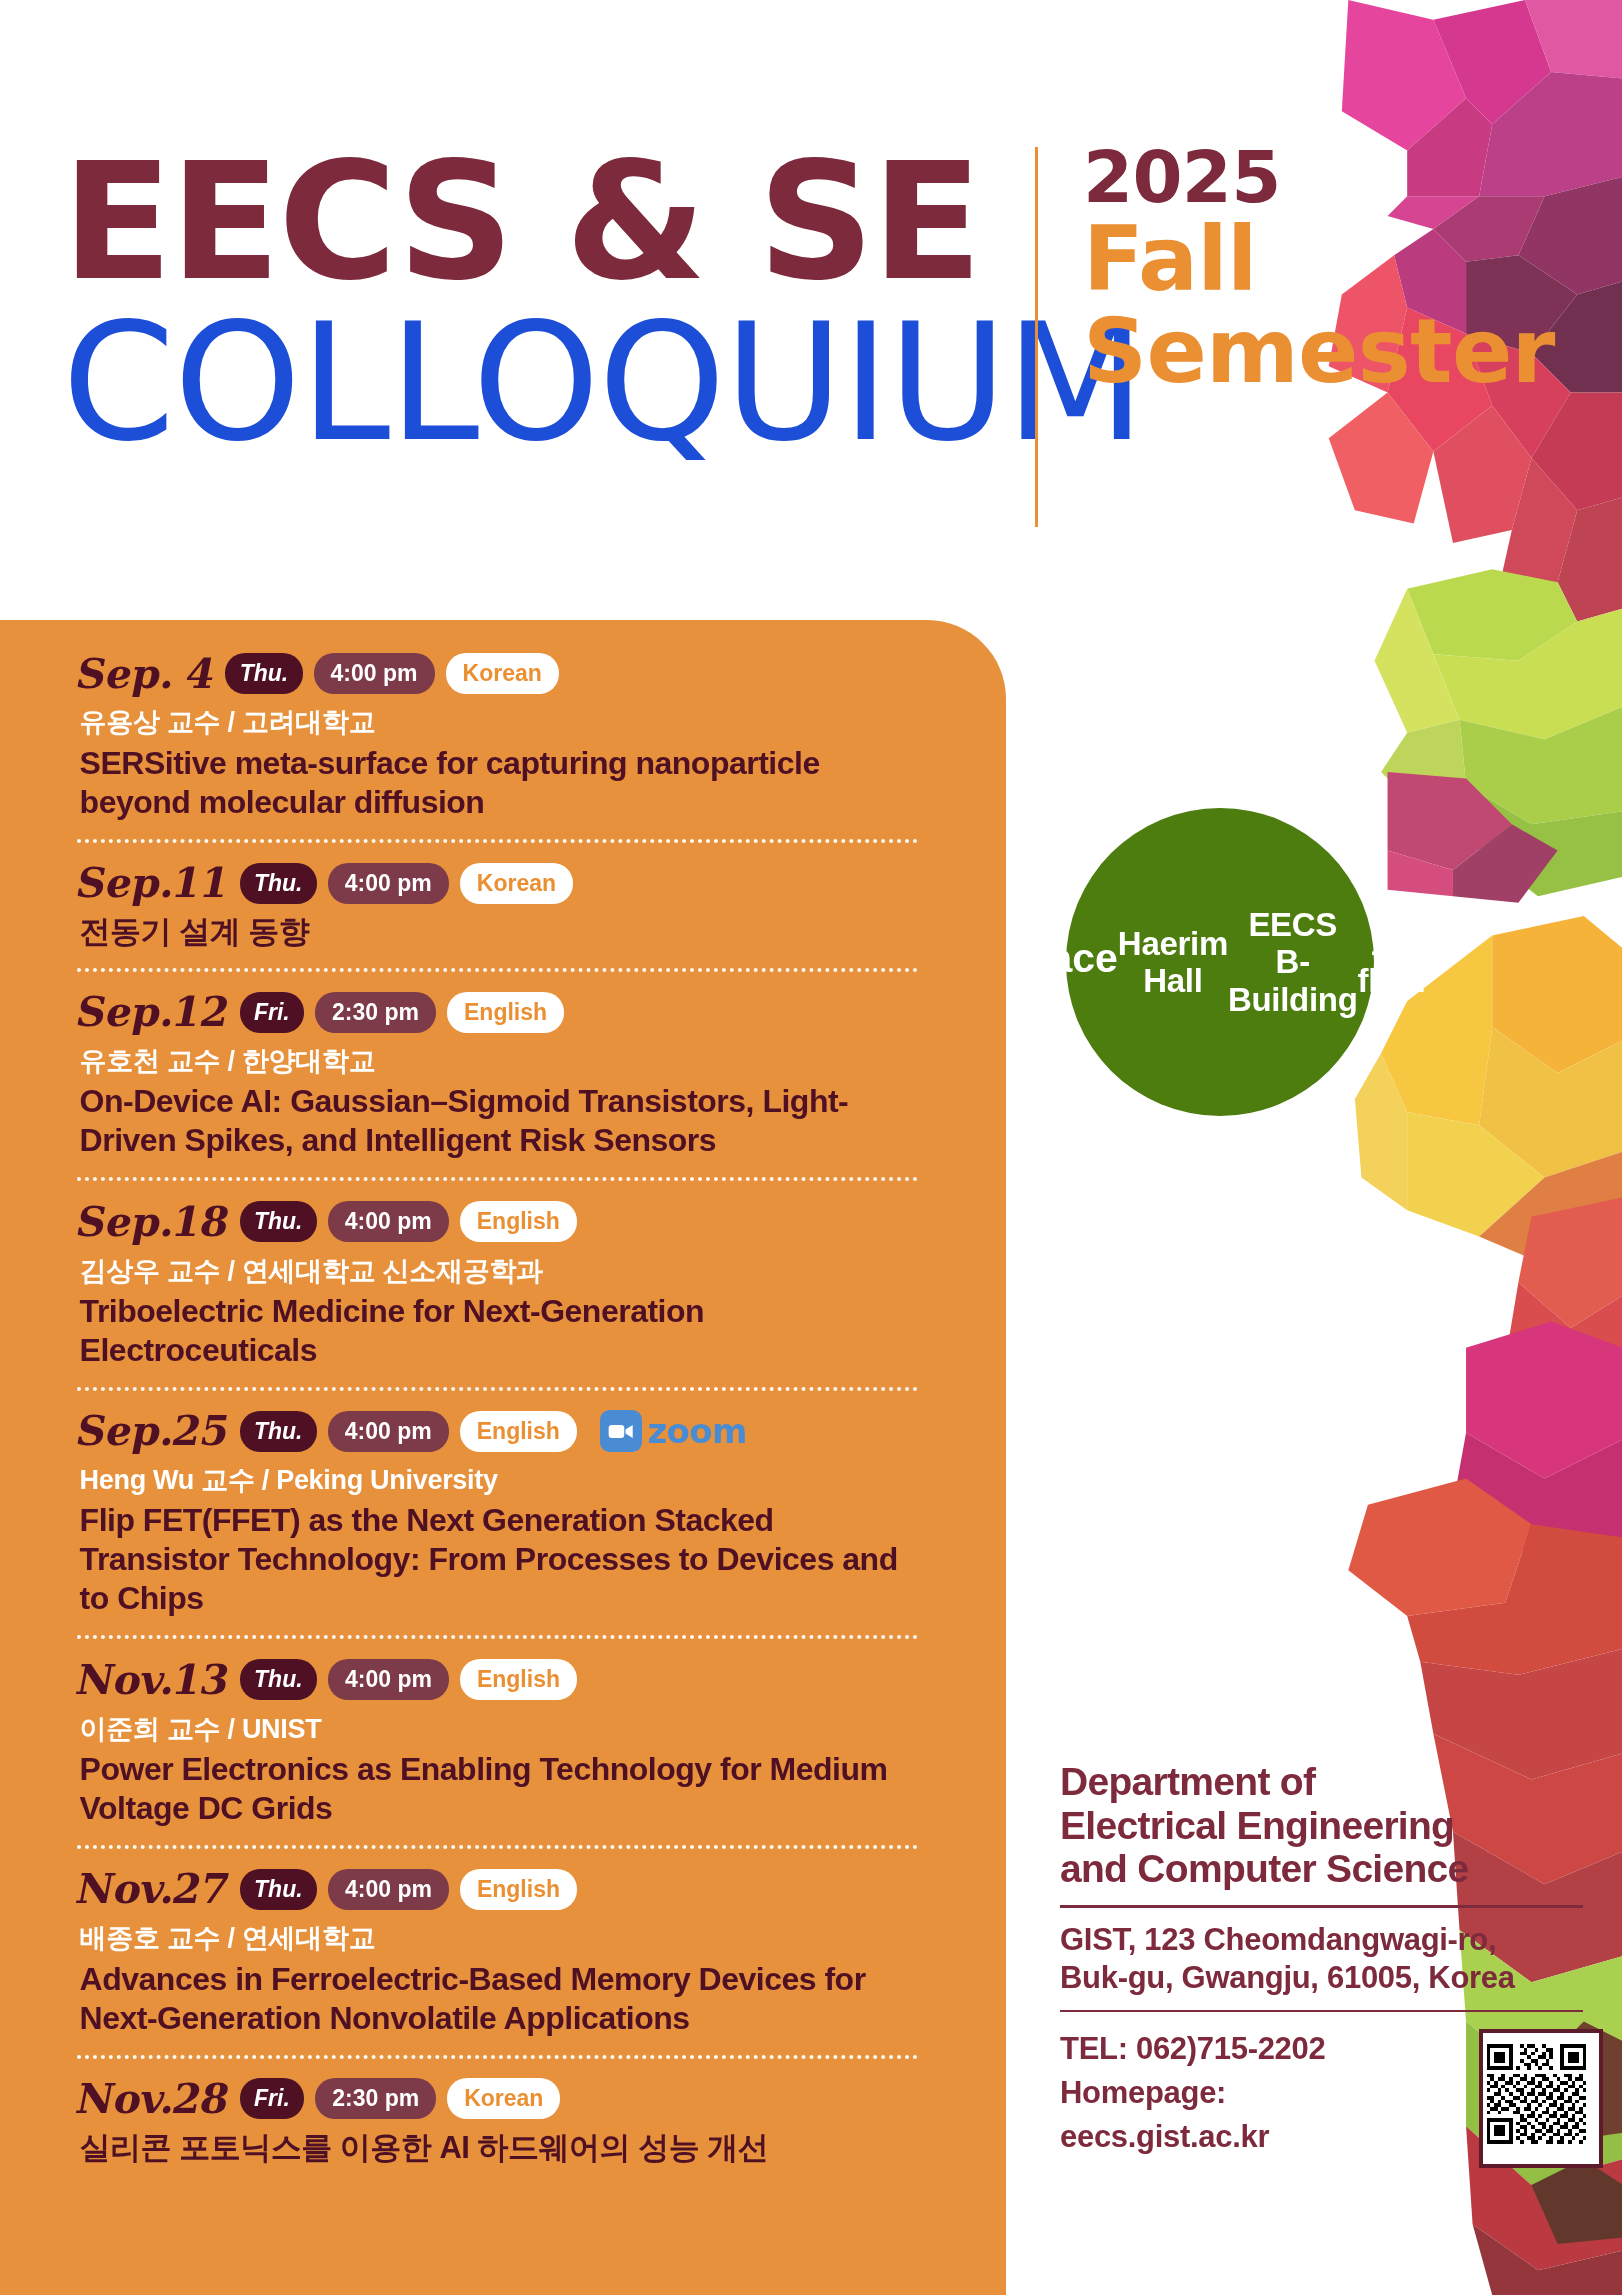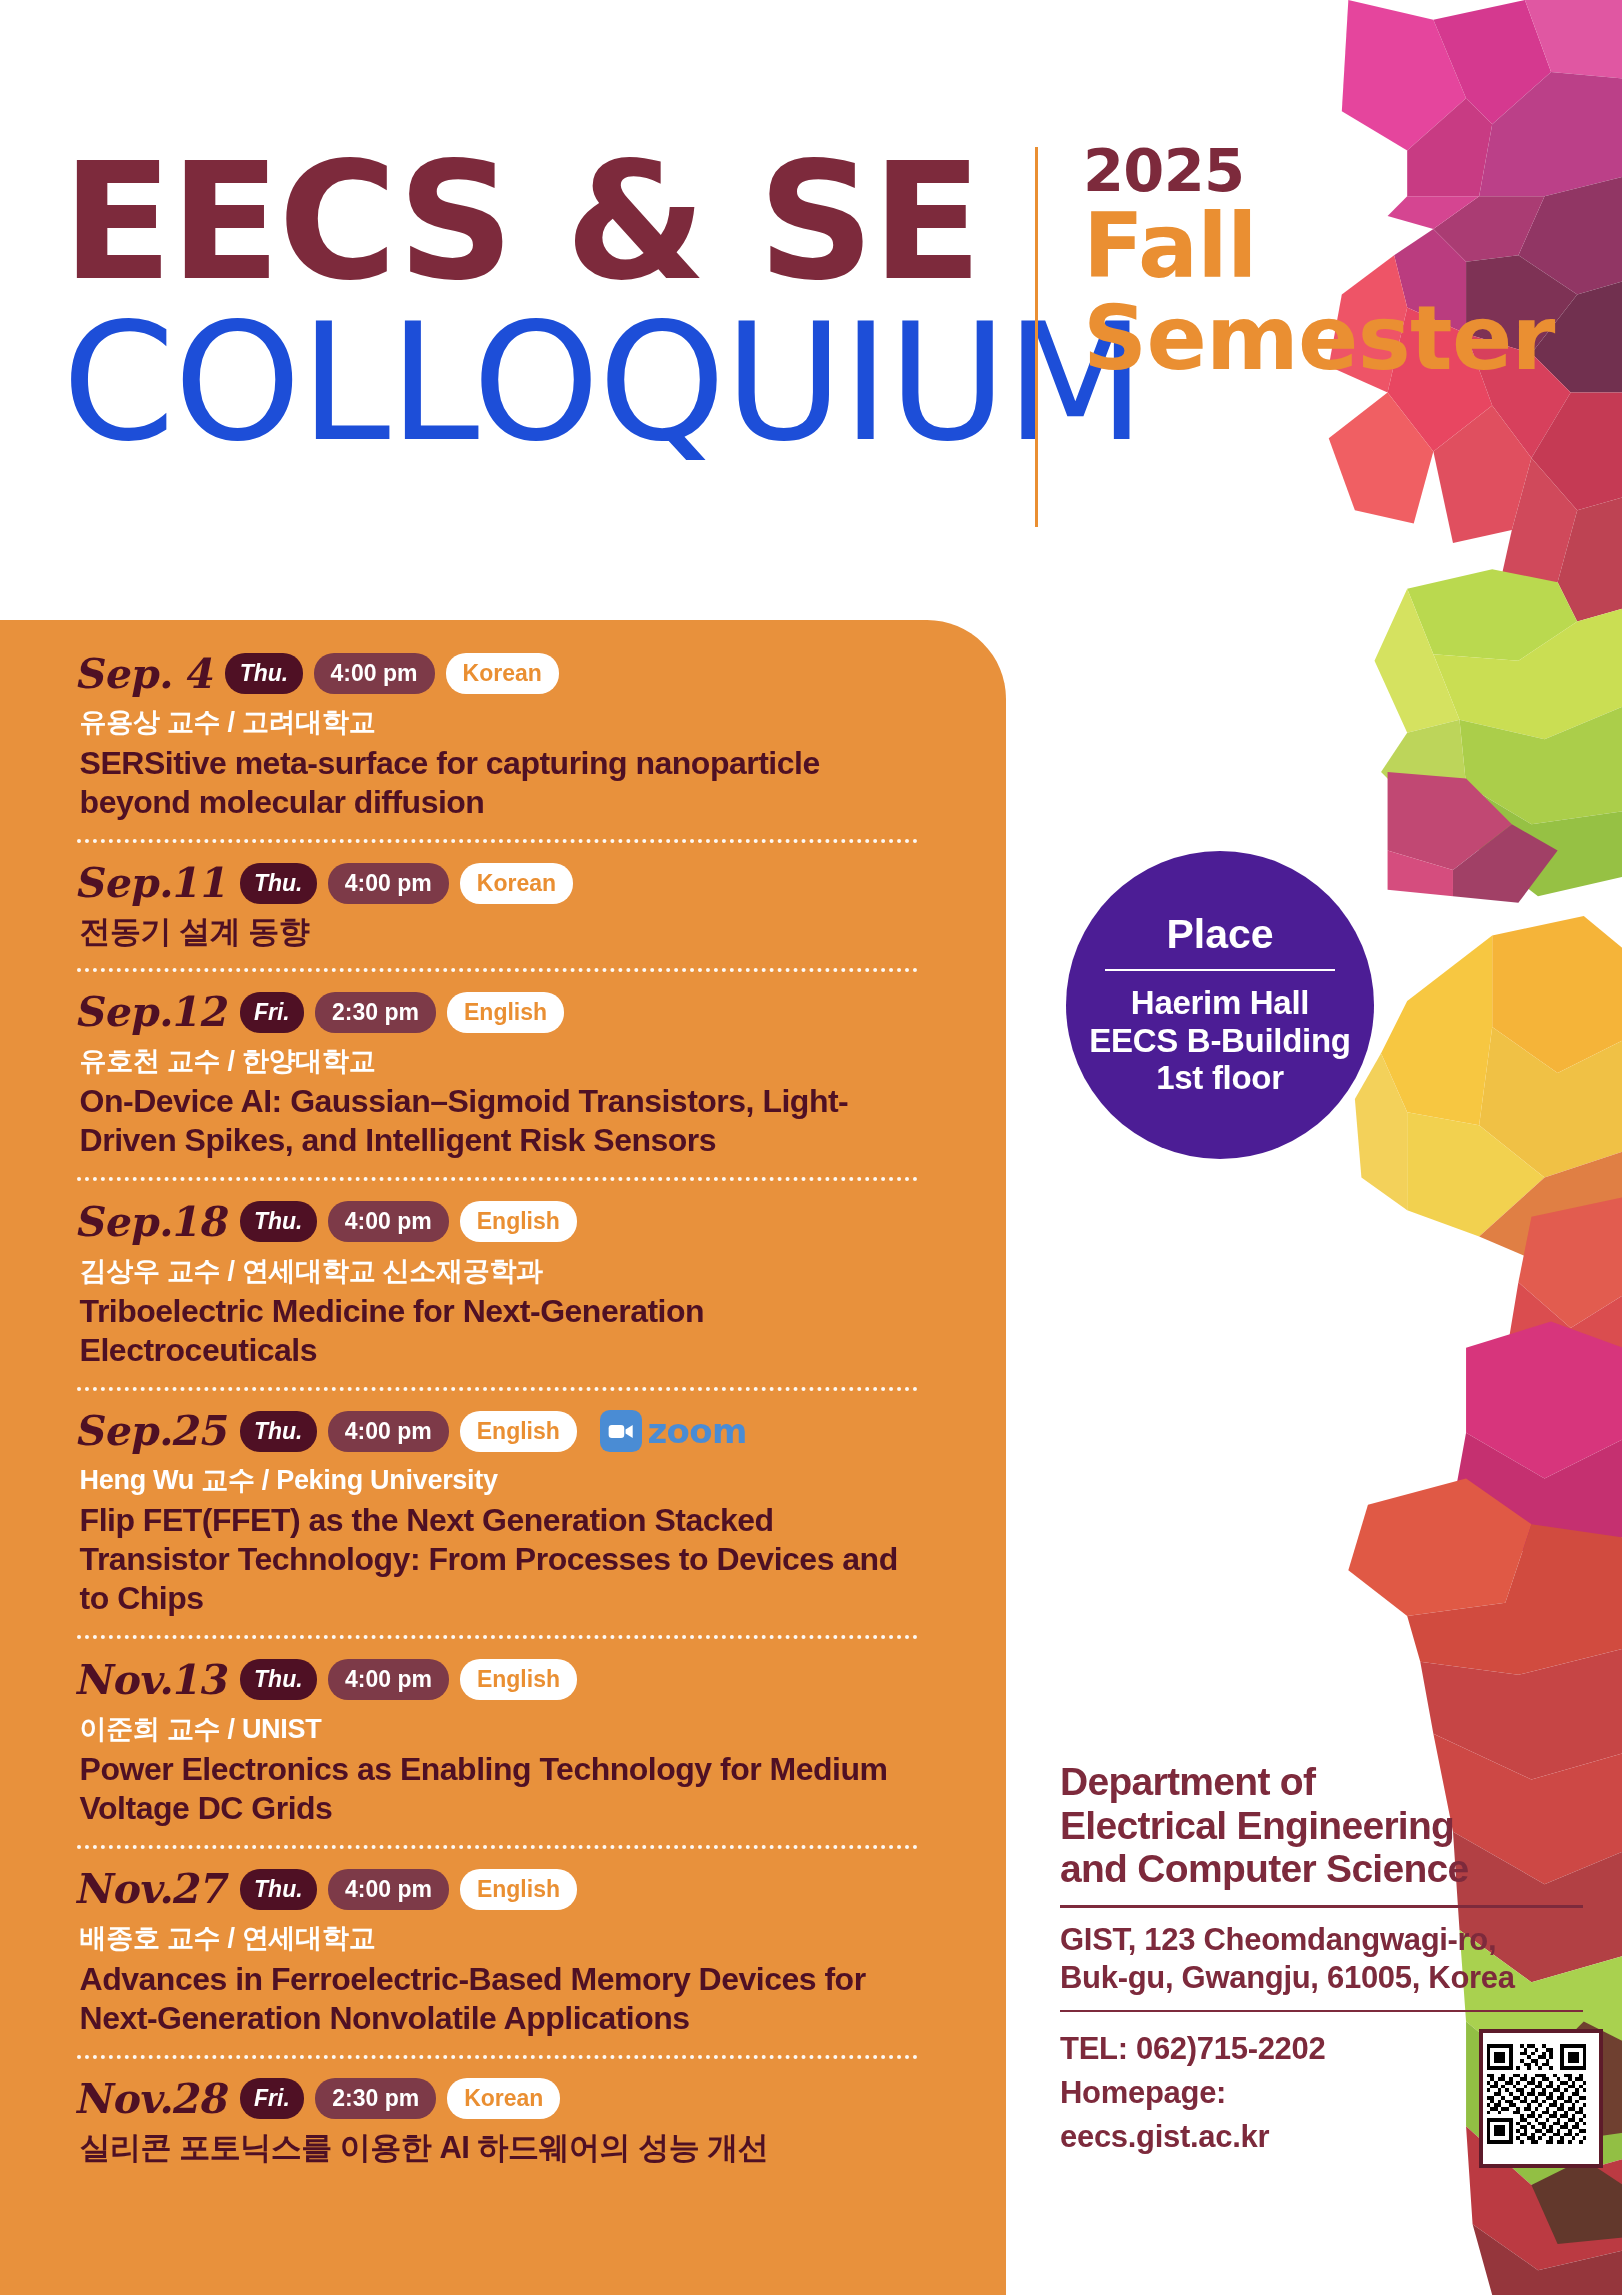--- a/index.html
+++ b/index.html
@@ -24,21 +24,21 @@
     font-family:"DejaVu Sans", sans-serif;
   }
   .t-line2{
     font-size:162px;line-height:0.92;font-weight:normal;color:#1d4ed8;
     letter-spacing:-1.3px;white-space:nowrap;margin-top:11.8px;
     font-family:"DejaVu Sans", sans-serif;
   }
   .vrule{position:absolute;left:1035px;top:147px;width:3.3px;height:380px;background:#ea8f32;}
   .season{position:absolute;left:1083px;top:141px;}
   .season .yr{
-    font-size:59px;line-height:1.02;font-weight:bold;color:#7d2a3c;
+    font-size:72px;line-height:1.02;font-weight:bold;color:#7d2a3c;
     font-family:"DejaVu Sans", sans-serif;letter-spacing:-0.7px;
   }
   .season .fall, .season .sem{
     font-size:89px;line-height:1.03;font-weight:bold;color:#ea8f32;
     font-family:"DejaVu Sans", sans-serif;letter-spacing:-0.7px;white-space:nowrap;
   }
 
   
   .panel{
     position:absolute;left:0;top:620px;width:1006px;height:1675px;
@@ -80,23 +80,23 @@
     margin:7.9px 0 5.2px 2.6px;letter-spacing:-0.3px;line-height:1.15;
   }
   .talk{
     color:#4f1024;font-size:32px;font-weight:bold;line-height:1.22;
     margin:3.9px 0 0 2.6px;letter-spacing:-0.5px;
   }
   .talk.kor{font-size:31px;}
 
   
   .place{
-    position:absolute;left:1066px;top:851px;width:308px;height:308px;
-    border-radius:50%;background:#4c1d95;z-index:4;
-    display:flex;flex-direction:column;align-items:center;justify-content:center;
+    position:absolute;left:1066px;top:808px;width:308px;height:308px;
+    border-radius:50%;background:#4d7c0f;z-index:4;
+    display:flex;align-items:center;justify-content:center;
     text-align:center;color:#fff;
   }
   .place-title{font-size:41px;font-weight:bold;line-height:1;margin-bottom:6.5px;}
   .place-rule{width:230px;height:2px;background:#fff;margin:7.9px 0 13px 0;}
   .place-line{font-size:33px;font-weight:bold;line-height:1.13;letter-spacing:-0.3px;}
 
   
   .dept{position:absolute;left:1060px;top:1760px;width:543px;z-index:5;}
   .dept-name{
     color:#7d2a3c;font-size:39px;font-weight:bold;line-height:1.12;

